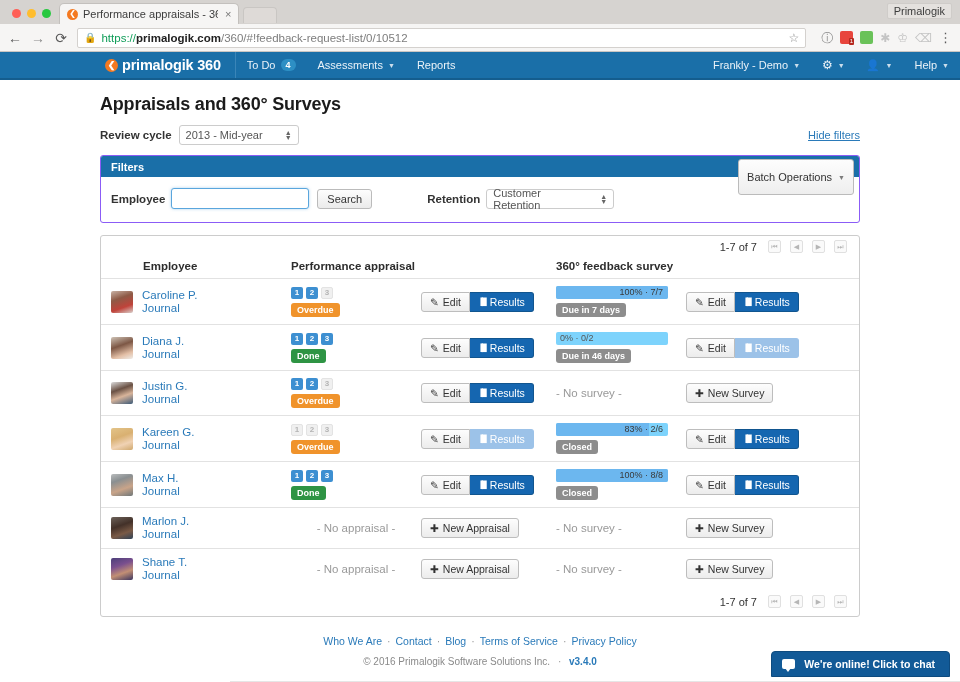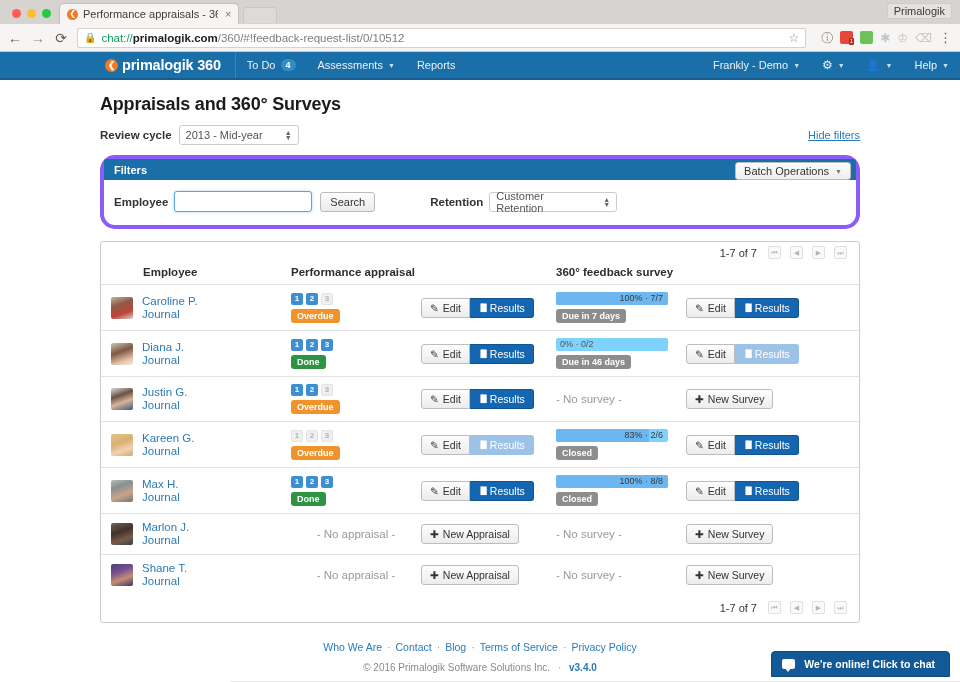--- a/index.html
+++ b/index.html
@@ -160,35 +160,35 @@
   }
   .select-arrows {
     margin-left: auto; padding-left: 10px; font-size: 7px; color: #666;
     display: flex; flex-direction: column; line-height: 5px;
   }
   .hide-filters {
     position: absolute; right: 0; color: #2a7ab9; font-size: 11px;
   }
 
   .panel {
-    border: 4px solid #8b5cf6; border-radius: 15px; background: #fff;
+    border: 1px solid #8b5cf6; border-radius: 3px; background: #fff;
     margin-bottom: 12px;
   }
   .panel-head {
     background: #1a6fa8; color: #fff; height: 21px;
     display: flex; align-items: center; padding: 0 10px;
     font-size: 11px; font-weight: bold; position: relative;
     border-top-left-radius: 2px; border-top-right-radius: 2px;
   }
   .batch-btn {
     position: absolute; right: 5px; top: 3px;
     background: linear-gradient(#fdfdfd,#eeeeee);
     border: 1px solid #bbb; border-radius: 3px;
     color: #333; font-weight: normal; font-size: 11px;
-    padding: 2px 8px; display: inline-flex; align-items: center; gap: 6px;
+    padding: 11px 8px; display: inline-flex; align-items: center; gap: 6px;
   }
   .panel-body { padding: 11px 10px 13px 10px; display: flex; align-items: center; }
   .field-label { font-size: 11.5px; font-weight: bold; color: #333; margin-right: 6px; }
   .text-input {
     width: 138px; height: 21px;
     border: 1px solid #5aa6dd; border-radius: 3px;
     background: #fff; outline: none; font-size: 11px; padding: 0 5px;
     box-shadow: 0 0 3px rgba(90,166,221,.5);
   }
   .btn-grey {
@@ -341,21 +341,21 @@
       <div class="tab-new"></div>
       <div class="bookmark-right">Primalogik</div>
     </div>
 
     <div class="urlbar">
       <span class="navbtn active">←</span>
       <span class="navbtn">→</span>
       <span class="navbtn active">⟳</span>
       <div class="omnibox">
         <span class="lock">🔒</span>
-        <span><span class="url-scheme">chat://</span><span class="url-host">primalogik.com</span><span class="url-sub">/360/#!feedback-request-list/0/10512</span></span>
+        <span><span class="url-scheme">https://</span><span class="url-host">primalogik.com</span><span class="url-sub">/360/#!feedback-request-list/0/10512</span></span>
         <span class="oi" style="margin-left:auto">☆</span>
       </div>
       <div class="omni-icons">
         <span class="oi">ⓘ</span>
         <span class="ext red">
             <span class="ext-badge">1</span>
           </span>
         <span class="ext green"></span>
         <span class="oi" style="color:#c4c4c4">✱</span>
         <span class="oi" style="color:#c4c4c4">♔</span>

